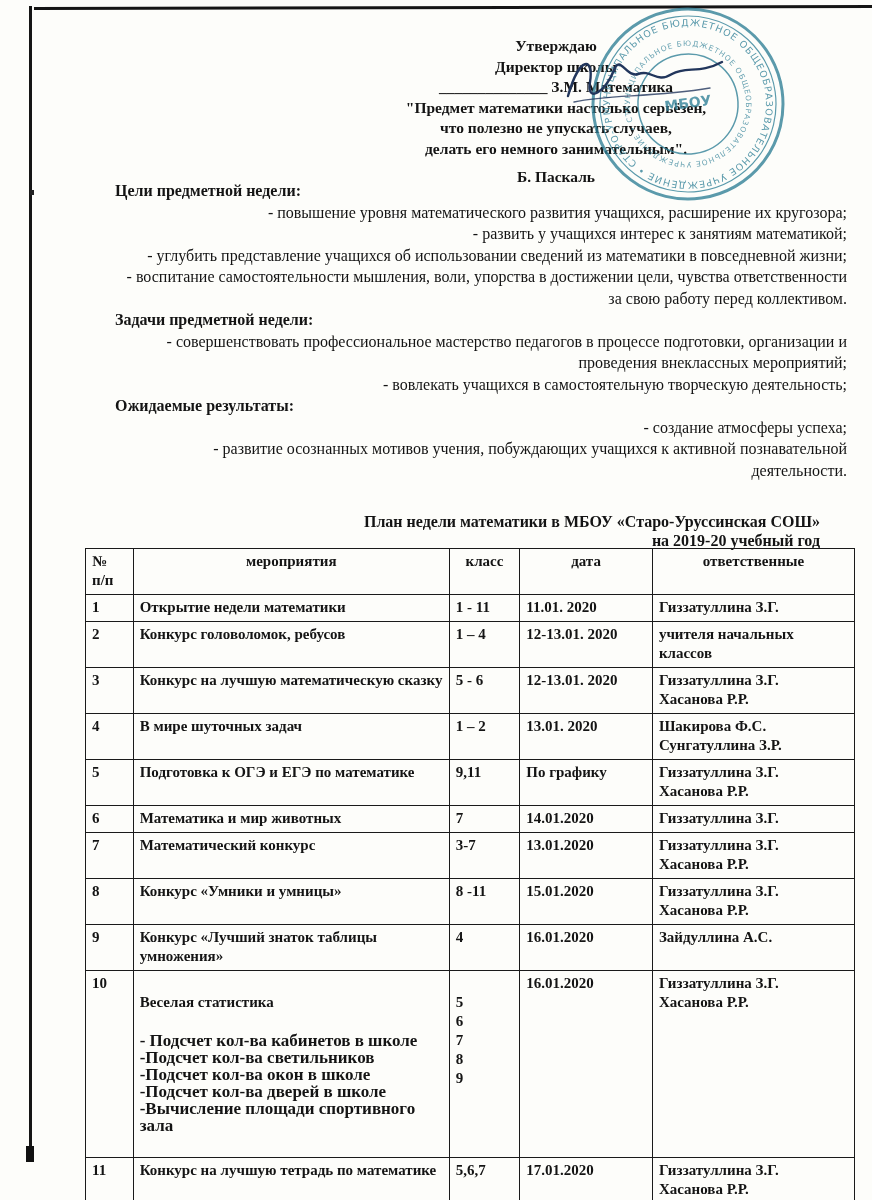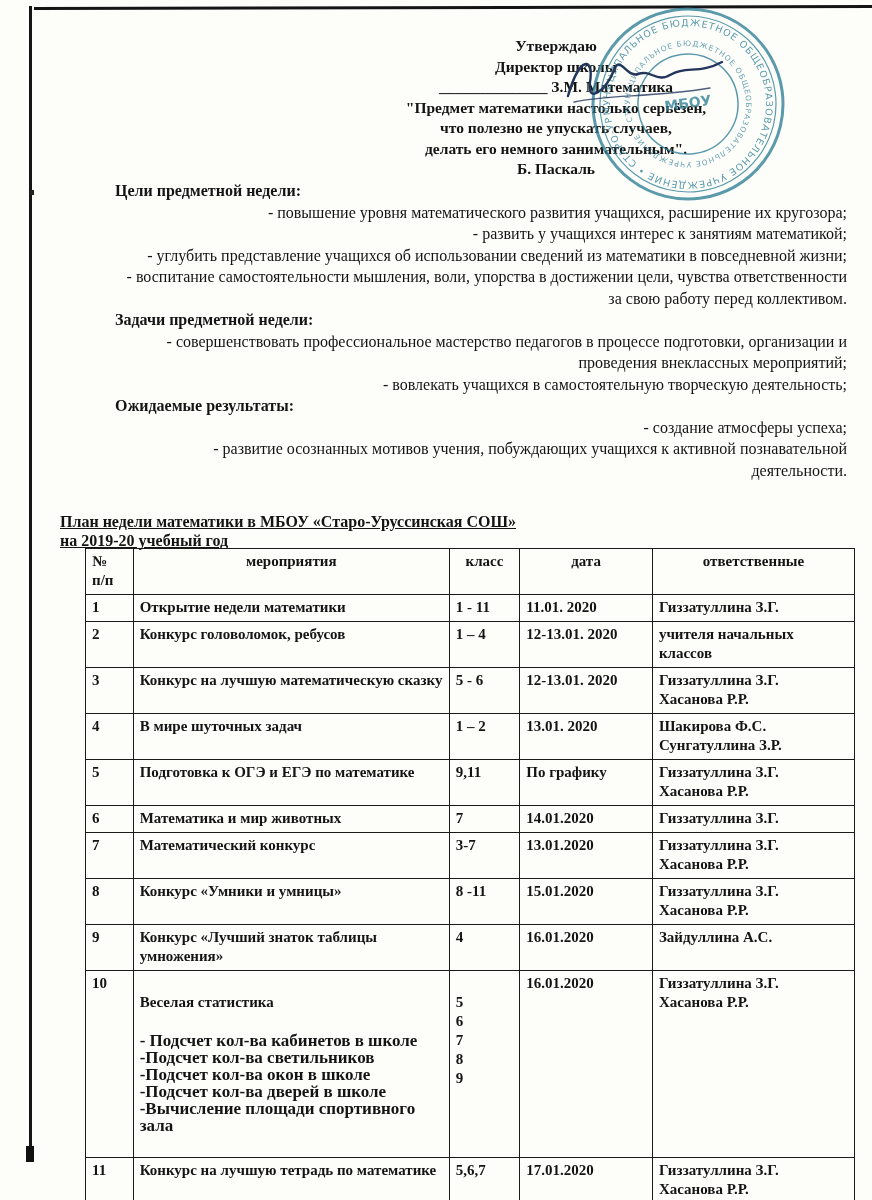--- a/index.html
+++ b/index.html
@@ -18,21 +18,21 @@
   .scan-left{position:absolute;top:6px;left:29px;width:3px;height:1152px;background:#151515;}
   .scan-mark{position:absolute;left:26px;top:1146px;width:8px;height:16px;background:#111;}
   .scan-dot{position:absolute;left:30px;top:190px;width:4px;height:5px;background:#222;}
 
   
   .approval{
     position:absolute;top:36px;right:26px;width:580px;
     text-align:center;font-weight:bold;font-size:15.5px;line-height:20.5px;
   }
   .approval .quote-line{white-space:pre-line;}
-  .approval .author{margin-top:0;}
+  .approval .author{margin-top:8px;}
 
   
   .stamp{
     position:absolute;left:588px;top:4px;width:200px;height:200px;
     opacity:.78;transform:rotate(-8deg);pointer-events:none;z-index:3;
   }
   
   .signature{
     position:absolute;left:560px;top:44px;width:170px;height:70px;
     pointer-events:none;z-index:4;
@@ -42,21 +42,21 @@
   .doc-body{
     position:absolute;top:180px;left:115px;width:732px;
     font-size:16px;line-height:21.5px;
   }
   .sec-header{font-weight:bold;}
   .bullet{font-weight:normal;text-align:right;}
 
   
   .doc-title{
     position:absolute;top:512px;left:60px;width:760px;
-    text-align:left;font-weight:bold;font-size:16px;line-height:19px;text-decoration:underline;
+    text-align:right;font-weight:bold;font-size:16px;line-height:19px;
   }
 
   
   .tbl-wrap{position:absolute;top:548px;left:85px;width:770px;}
   table{border-collapse:collapse;width:770px;table-layout:fixed;font-size:15px;font-weight:bold;}
   th,td{
     border:1.5px solid #1a1a1a;
     vertical-align:top;text-align:left;
     padding:3px 6px 4px 6px;line-height:19px;
     white-space:pre-line;word-wrap:break-word;

